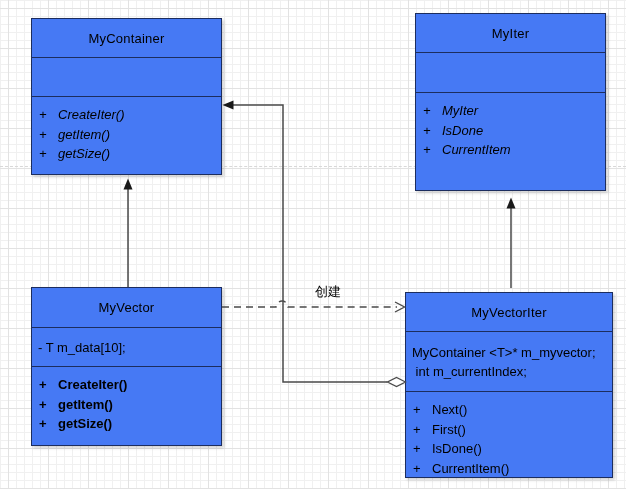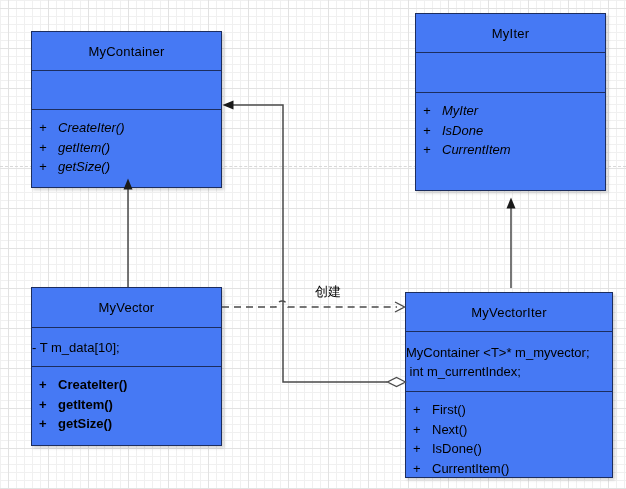--- a/index.html
+++ b/index.html
@@ -34,21 +34,21 @@
     color:#000;font-size:13px;
   }
   .cls .title{
     display:flex;align-items:center;justify-content:center;
     border-bottom:1px solid var(--class-border);
     font-size:13px;letter-spacing:.2px;
   }
   .cls .attrs{
     display:flex;flex-direction:column;justify-content:center;
     border-bottom:1px solid var(--class-border);
-    box-sizing:border-box;
+    padding-left:6px;box-sizing:border-box;
   }
   .cls .attrs .row{line-height:19px;white-space:pre;}
   .cls .methods{padding:8px 0 0 7px;box-sizing:border-box;}
   .cls .methods .row{line-height:19.5px;white-space:pre;}
   .pfx{display:inline-block;width:19px;}
   .italic .row{font-style:italic;}
   .bold .row{font-weight:bold;}
   svg.edges{position:absolute;left:0;top:0;z-index:3;pointer-events:none;}
   .edge-line{fill:none;stroke:var(--connector);stroke-width:1.5;}
   .edge-dashed{fill:none;stroke:var(--connector);stroke-width:1.4;stroke-dasharray:7 5;}
@@ -60,21 +60,21 @@
     white-space:nowrap;
   }
 </style>
 </head>
 <body>
 
 <div class="canvas">
 
   <div class="page-break"></div>
 
-  <div class="cls" style="left:31px;top:31px;width:191px;height:157px">
+  <div class="cls" style="left:31px;top:18px;width:191px;height:157px">
     <div class="title" style="height:38px">MyContainer</div>
     <div class="attrs" style="height:39px"></div>
     <div class="methods italic">
       <div class="row"><span class="pfx">+</span><span>CreateIter()</span></div>
       <div class="row"><span class="pfx">+</span><span>getItem()</span></div>
       <div class="row"><span class="pfx">+</span><span>getSize()</span></div>
     </div>
   </div>
 
   <div class="cls" style="left:415px;top:13px;width:191px;height:178px">
@@ -99,22 +99,22 @@
     </div>
   </div>
 
   <div class="cls" style="left:405px;top:292px;width:208px;height:186px">
     <div class="title" style="height:38px">MyVectorIter</div>
     <div class="attrs" style="height:60px">
       <div class="row">MyContainer &lt;T&gt;* m_myvector;</div>
       <div class="row"> int m_currentIndex;</div>
     </div>
     <div class="methods">
+      <div class="row"><span class="pfx">+</span><span>Next()</span></div>
       <div class="row"><span class="pfx">+</span><span>First()</span></div>
-      <div class="row"><span class="pfx">+</span><span>Next()</span></div>
       <div class="row"><span class="pfx">+</span><span>IsDone()</span></div>
       <div class="row"><span class="pfx">+</span><span>CurrentItem()</span></div>
     </div>
   </div>
 
   <svg class="edges" width="626" height="489" viewBox="0 0 626 489">
     
     <g>
       <path class="edge-line" d="M128,287 L128,187"></path>
       <polygon class="edge-head" points="128,178.5 123.5,189.5 132.5,189.5"></polygon>

